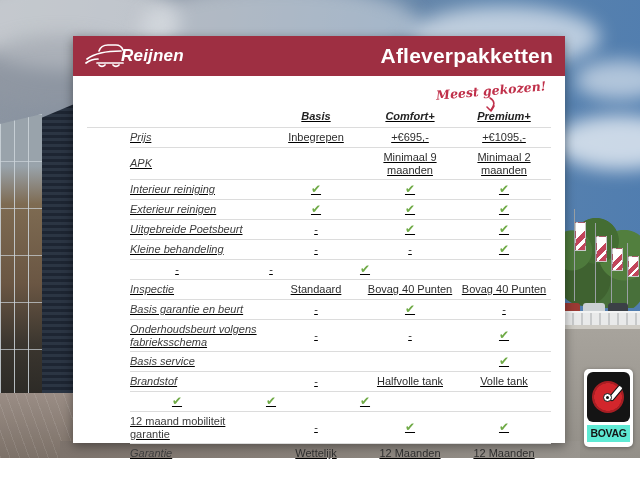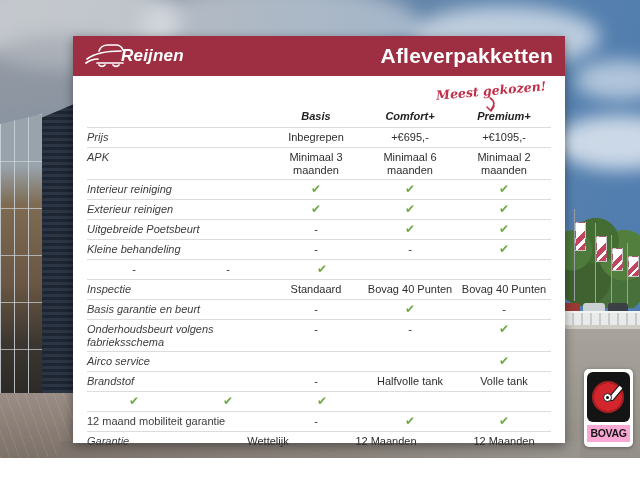--- a/index.html
+++ b/index.html
@@ -71,43 +71,43 @@
   .brand-name{font-size:17px;font-weight:bold;font-style:italic;letter-spacing:.2px;margin-left:-8px;}
   .title{color:#fff;font-size:21px;font-weight:bold;letter-spacing:.2px;}
 
   .card-body{position:relative;padding:30px 14px 0 14px;box-sizing:border-box;}
   .annotation{position:absolute;top:5px;right:14px;width:120px;text-align:center;
         color:var(--annotation-red,#c0304a);}
   .annotation-text{display:inline-block;font-family:"DejaVu Serif",serif;font-style:italic;
         font-size:12.5px;font-weight:bold;transform:rotate(-5deg);white-space:nowrap;}
   .annotation svg{display:block;margin:-2px auto 0 auto;}
 
-  .thead,.trow{display:flex;border-bottom:1px solid #dcdcdc;}
+  .thead,.trow{display:flex;align-items:center;border-bottom:1px solid #dcdcdc;text-decoration:underline;}
   .thead{padding:4px 0;}
-  .trow{padding:2.5px 0;min-height:14px;}
-  .trow:last-child{border-bottom:none;gap:24px;}
+  .trow{padding:2.5px 0;min-height:14px;margin-left:43px;}
+  .trow:last-child{border-bottom:none;}
   .tlabel{flex:1;font-size:11px;line-height:13px;font-style:italic;color:#3c3c3c;padding-right:4px;}
   .trow.upright .tlabel{font-style:normal;}
   .tcell{width:94px;text-align:center;font-size:11px;line-height:13px;color:#2e2e2e;}
   .th{font-weight:bold;font-style:italic;color:#222;}
   .tcell.check{color:var(--check-green,#6faa46);font-size:12px;line-height:13px;}
 
   
   .bovag{position:absolute;left:584px;top:369px;width:49px;height:78px;background:#fff;
         border-radius:5px;padding:3px;box-sizing:border-box;box-shadow:0 1px 4px rgba(0,0,0,.35);}
   .bovag-top{position:relative;width:43px;height:50px;background:#141414;border-radius:6px;}
   .bovag-wheel{position:absolute;left:5px;top:9px;width:32px;height:32px;border-radius:50%;
         background:radial-gradient(circle at 50% 50%,#d2262c 0 60%,#a81e23 61% 100%);}
   .bovag-needle{position:absolute;left:20px;top:10px;width:4px;height:16px;background:#fff;
         border:1px solid #141414;transform:rotate(40deg);transform-origin:50% 100%;border-radius:2px;}
   .bovag-hub{position:absolute;left:16px;top:21px;width:9px;height:9px;border-radius:50%;
         background:#fff;border:1px solid #141414;box-sizing:border-box;}
   .bovag-hub::after{content:"";position:absolute;left:2px;top:2px;width:3px;height:3px;
         border-radius:50%;background:#141414;}
-  .bovag-band{width:43px;height:17px;margin-top:3px;background:#f9a8d4;color:#141414;
+  .bovag-band{width:43px;height:17px;margin-top:3px;background:#5eead4;color:#141414;
         font-size:10.5px;font-weight:bold;text-align:center;line-height:17px;
         font-family:"Liberation Sans",sans-serif;letter-spacing:-.3px;}
 </style>
 </head>
 <body>
 
 <div class="stage">
 
   <div class="photo">
     <div class="cloud c1"></div>
@@ -175,22 +175,21 @@
 
       <div id="table-body">
           <div class="trow">
             <div class="tlabel">Prijs</div>
             <div class="tcell">Inbegrepen</div>
             <div class="tcell">+€695,-</div>
             <div class="tcell">+€1095,-</div>
           </div>
           <div class="trow">
             <div class="tlabel">APK</div>
-            <div class="tcell">Minimaal 3 maanden</div>
-            <div class="tcell">Minimaal 6 maanden</div>
+            <div class="tcell">Minimaal 9 maanden</div>
             <div class="tcell">Minimaal 2 maanden</div>
           </div>
           <div class="trow">
             <div class="tlabel">Interieur reiniging</div>
             <div class="tcell check">✔</div>
             <div class="tcell check">✔</div>
             <div class="tcell check">✔</div>
           </div>
           <div class="trow">
             <div class="tlabel">Exterieur reinigen</div>
@@ -227,21 +226,21 @@
             <div class="tcell check">✔</div>
             <div class="tcell">-</div>
           </div>
           <div class="trow">
             <div class="tlabel">Onderhoudsbeurt volgens fabrieksschema</div>
             <div class="tcell">-</div>
             <div class="tcell">-</div>
             <div class="tcell check">✔</div>
           </div>
           <div class="trow">
-            <div class="tlabel">Airco service</div>
+            <div class="tlabel">Basis service</div>
             <div class="tcell"></div>
             <div class="tcell"></div>
             <div class="tcell check">✔</div>
           </div>
           <div class="trow">
             <div class="tlabel">Brandstof</div>
             <div class="tcell">-</div>
             <div class="tcell">Halfvolle tank</div>
             <div class="tcell">Volle tank</div>
           </div>

